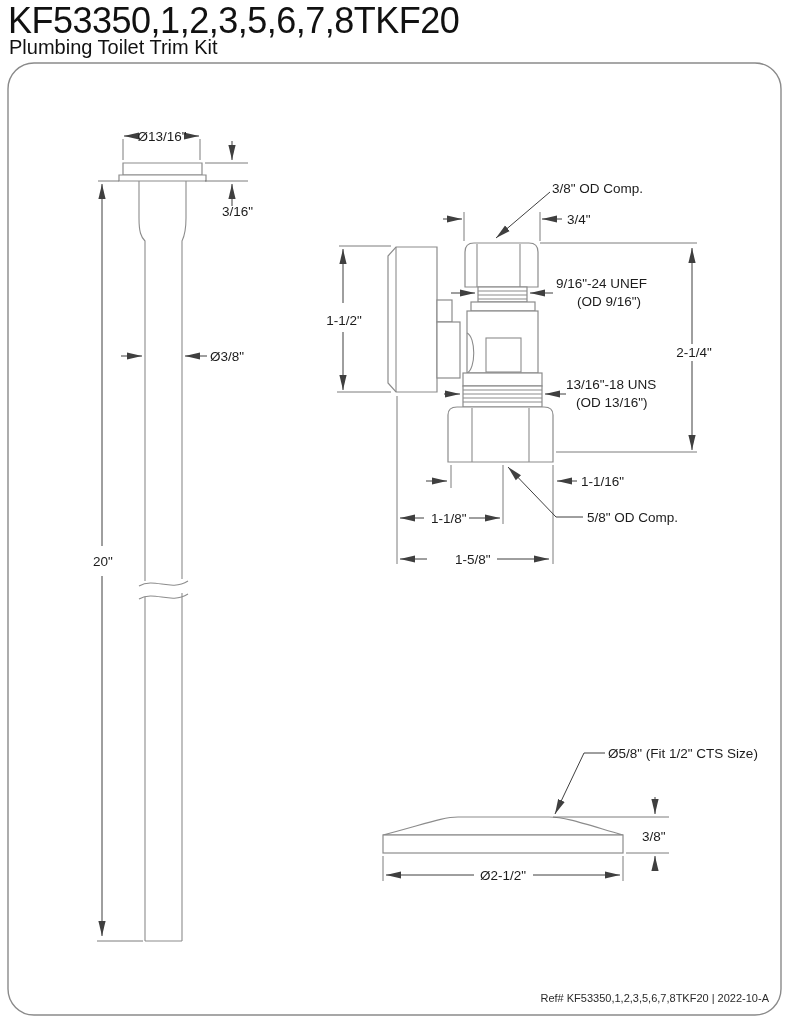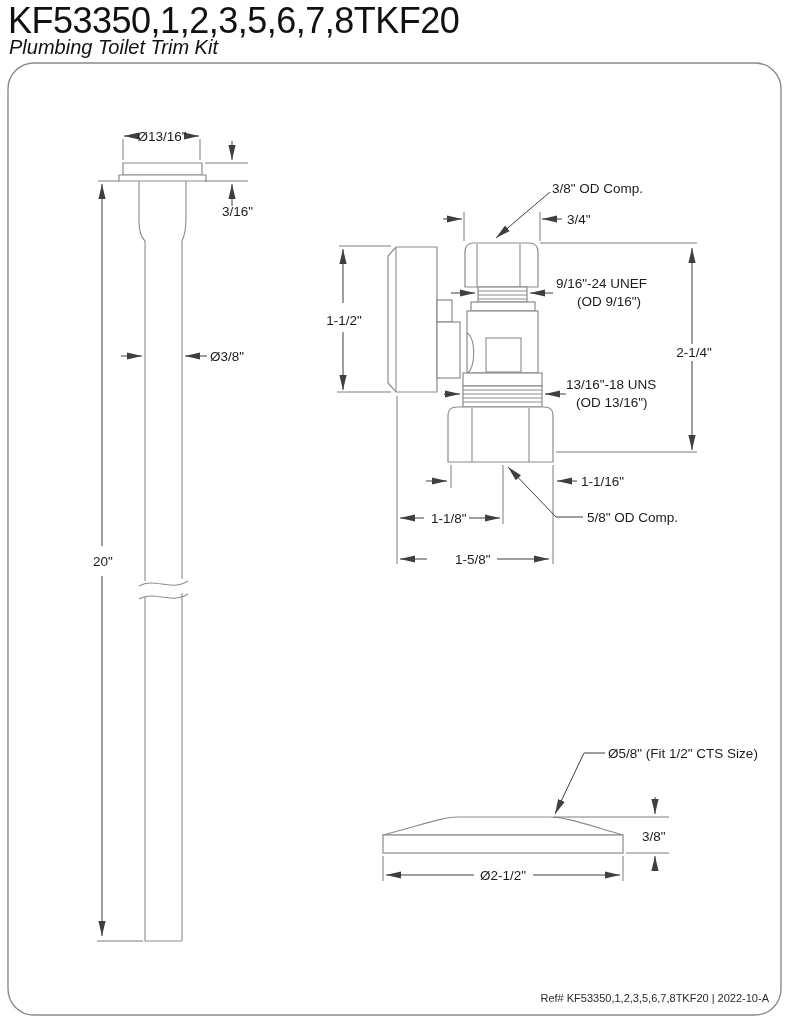--- a/index.html
+++ b/index.html
@@ -1,20 +1,20 @@
 <!DOCTYPE html>
 <html><head>
 <meta charset="utf-8">
 <style>
   html,body{margin:0;padding:0;background:#fff;}
   .sheet{position:relative;width:786px;height:1024px;background:#fff;
          font-family:"Liberation Sans",sans-serif;overflow:hidden;}
   .title{position:absolute;left:8px;top:0px;margin:0;font-size:36px;
          font-weight:400;color:#111;white-space:nowrap;letter-spacing:-0.5px;}
-  .subtitle{position:absolute;left:9px;top:36px;font-size:20px;color:#111;white-space:nowrap;font-style:italic;}
+  .subtitle{position:absolute;left:9px;top:36px;font-size:20px;color:#111;white-space:nowrap;}
   svg{position:absolute;left:0;top:0;}
   .shp{stroke:#8c8c8c;stroke-width:1.2;fill:#fff;}
   .shpl{stroke:#8c8c8c;stroke-width:1.1;fill:none;}
   .dim{stroke:#3f3f3f;stroke-width:1;fill:none;}
   .ext{stroke:#6e6e6e;stroke-width:0.9;fill:none;}
   .lbl{fill:#1c1c1c;font-family:"Liberation Sans",sans-serif;font-size:13.5px;}
   .ref{fill:#2a2a2a;font-family:"Liberation Sans",sans-serif;font-size:11px;}
 </style>
 </head>
 <body>

